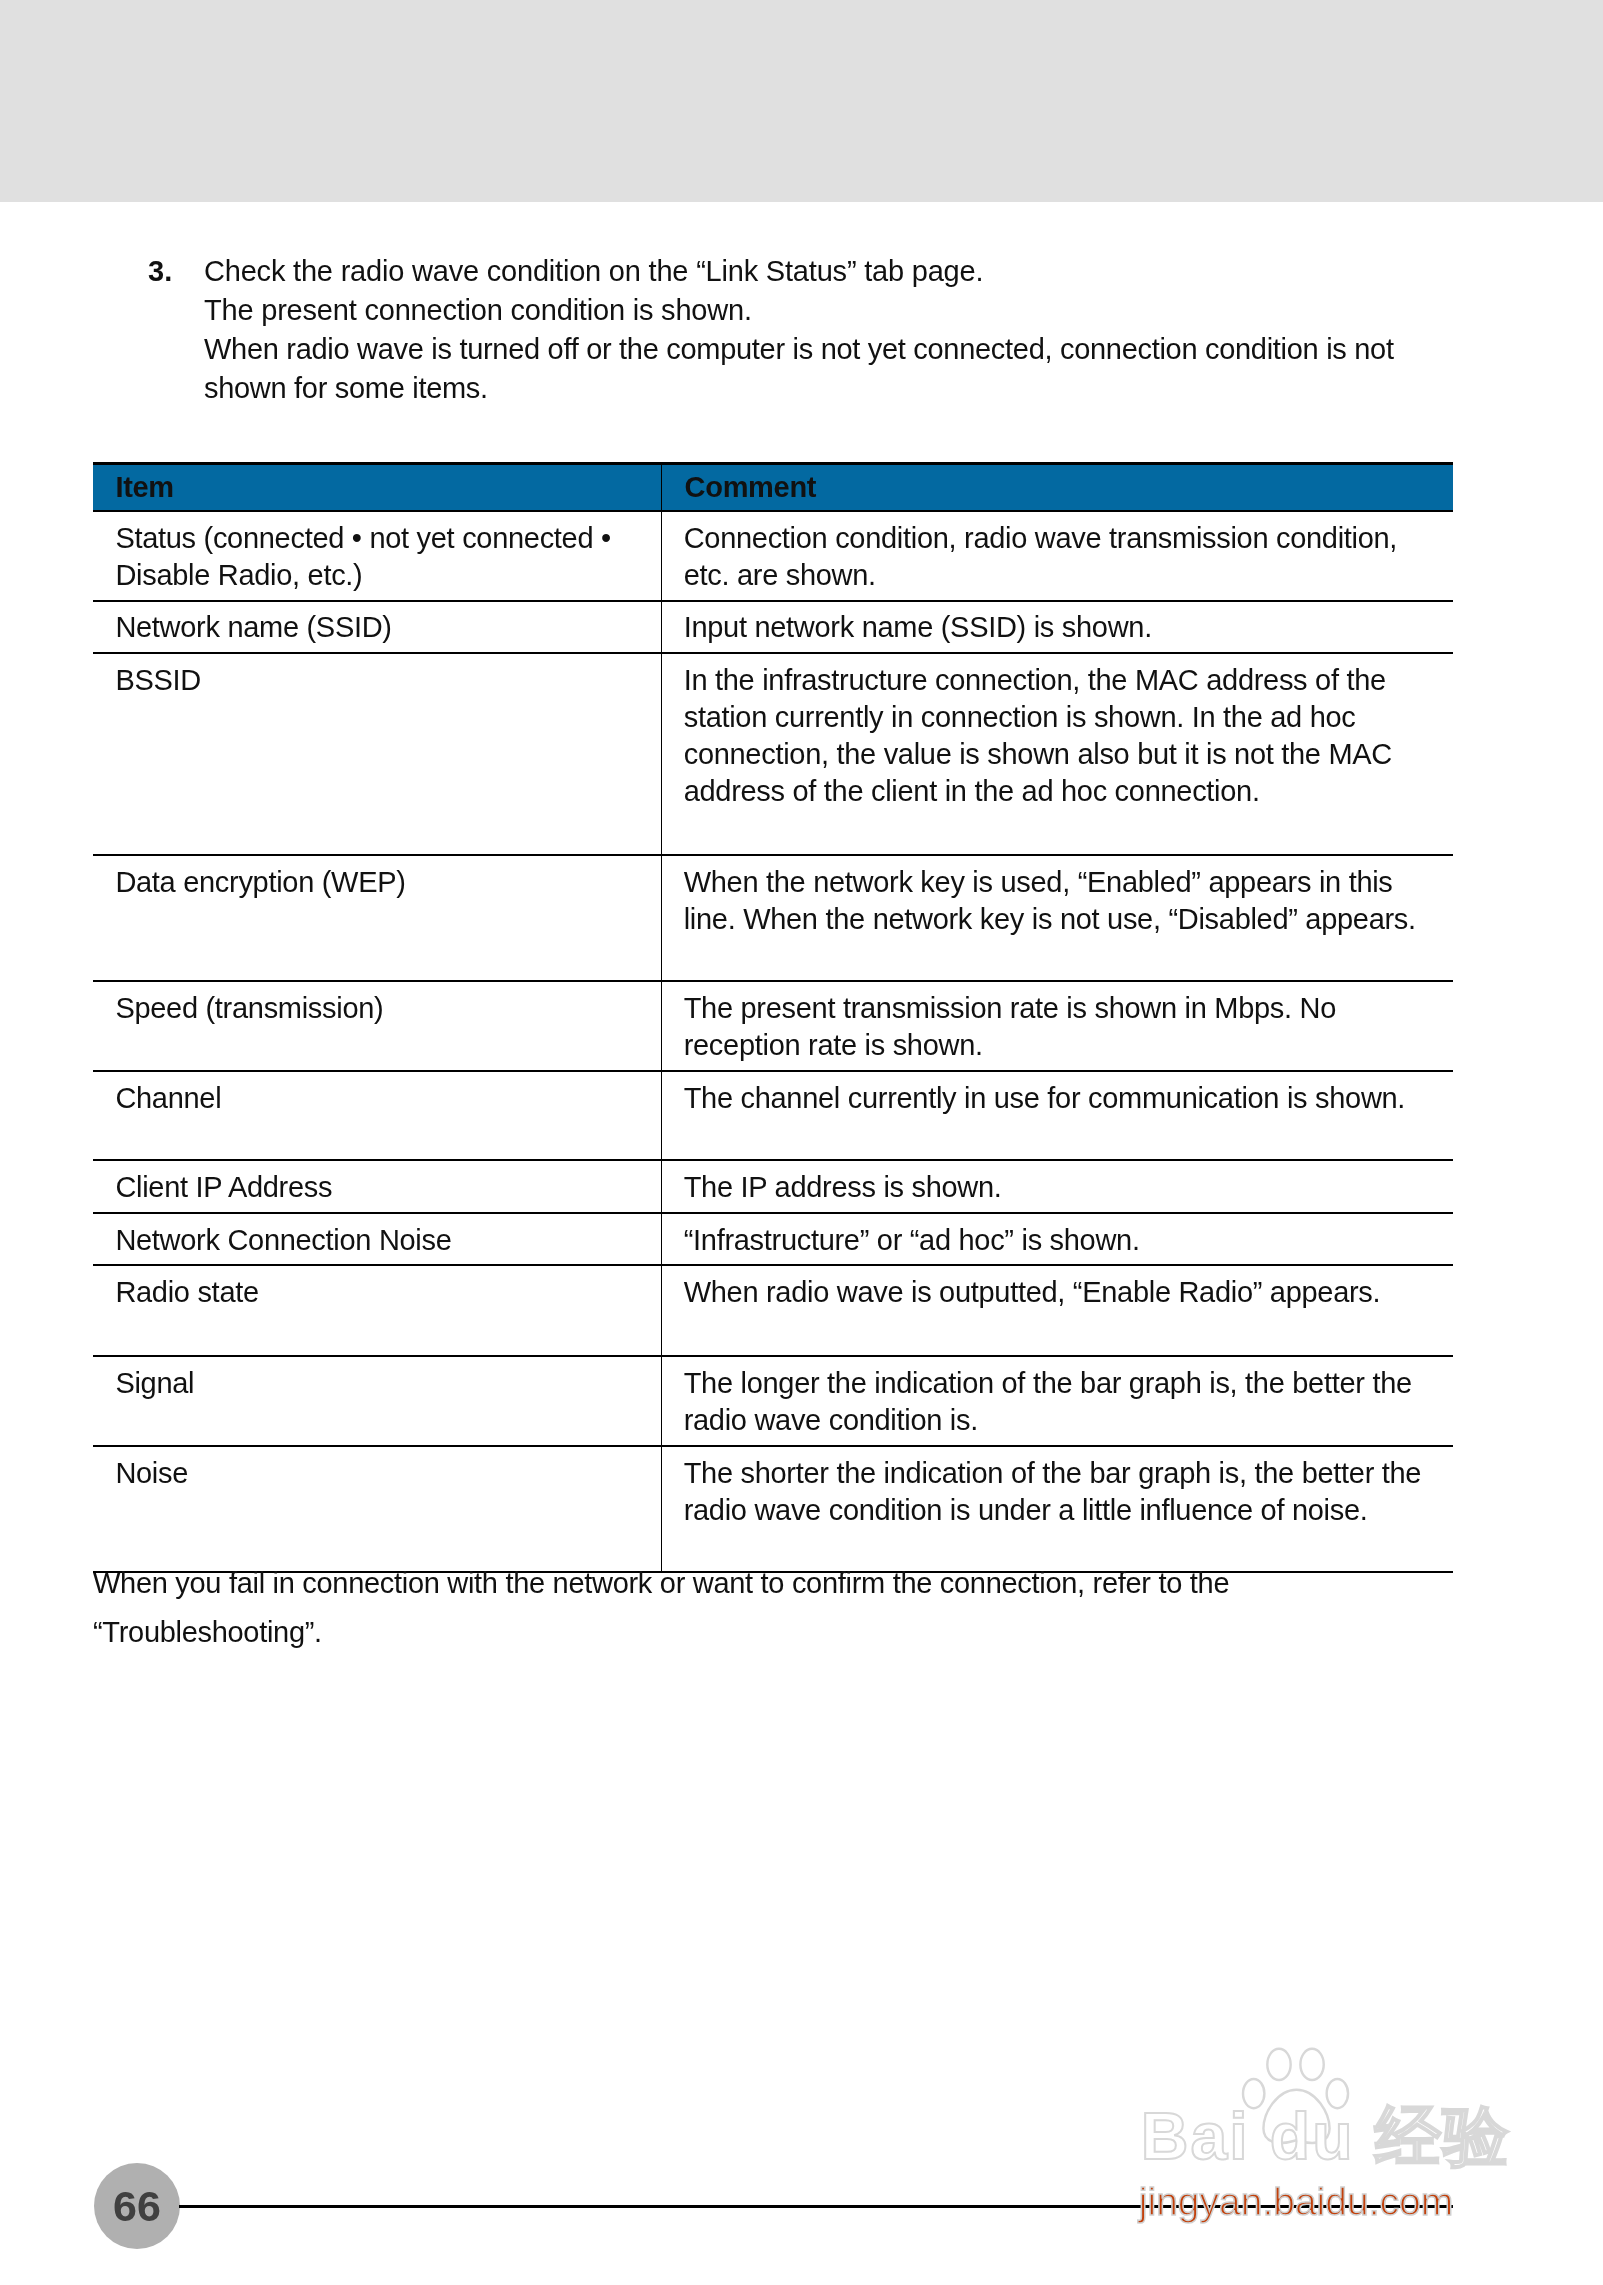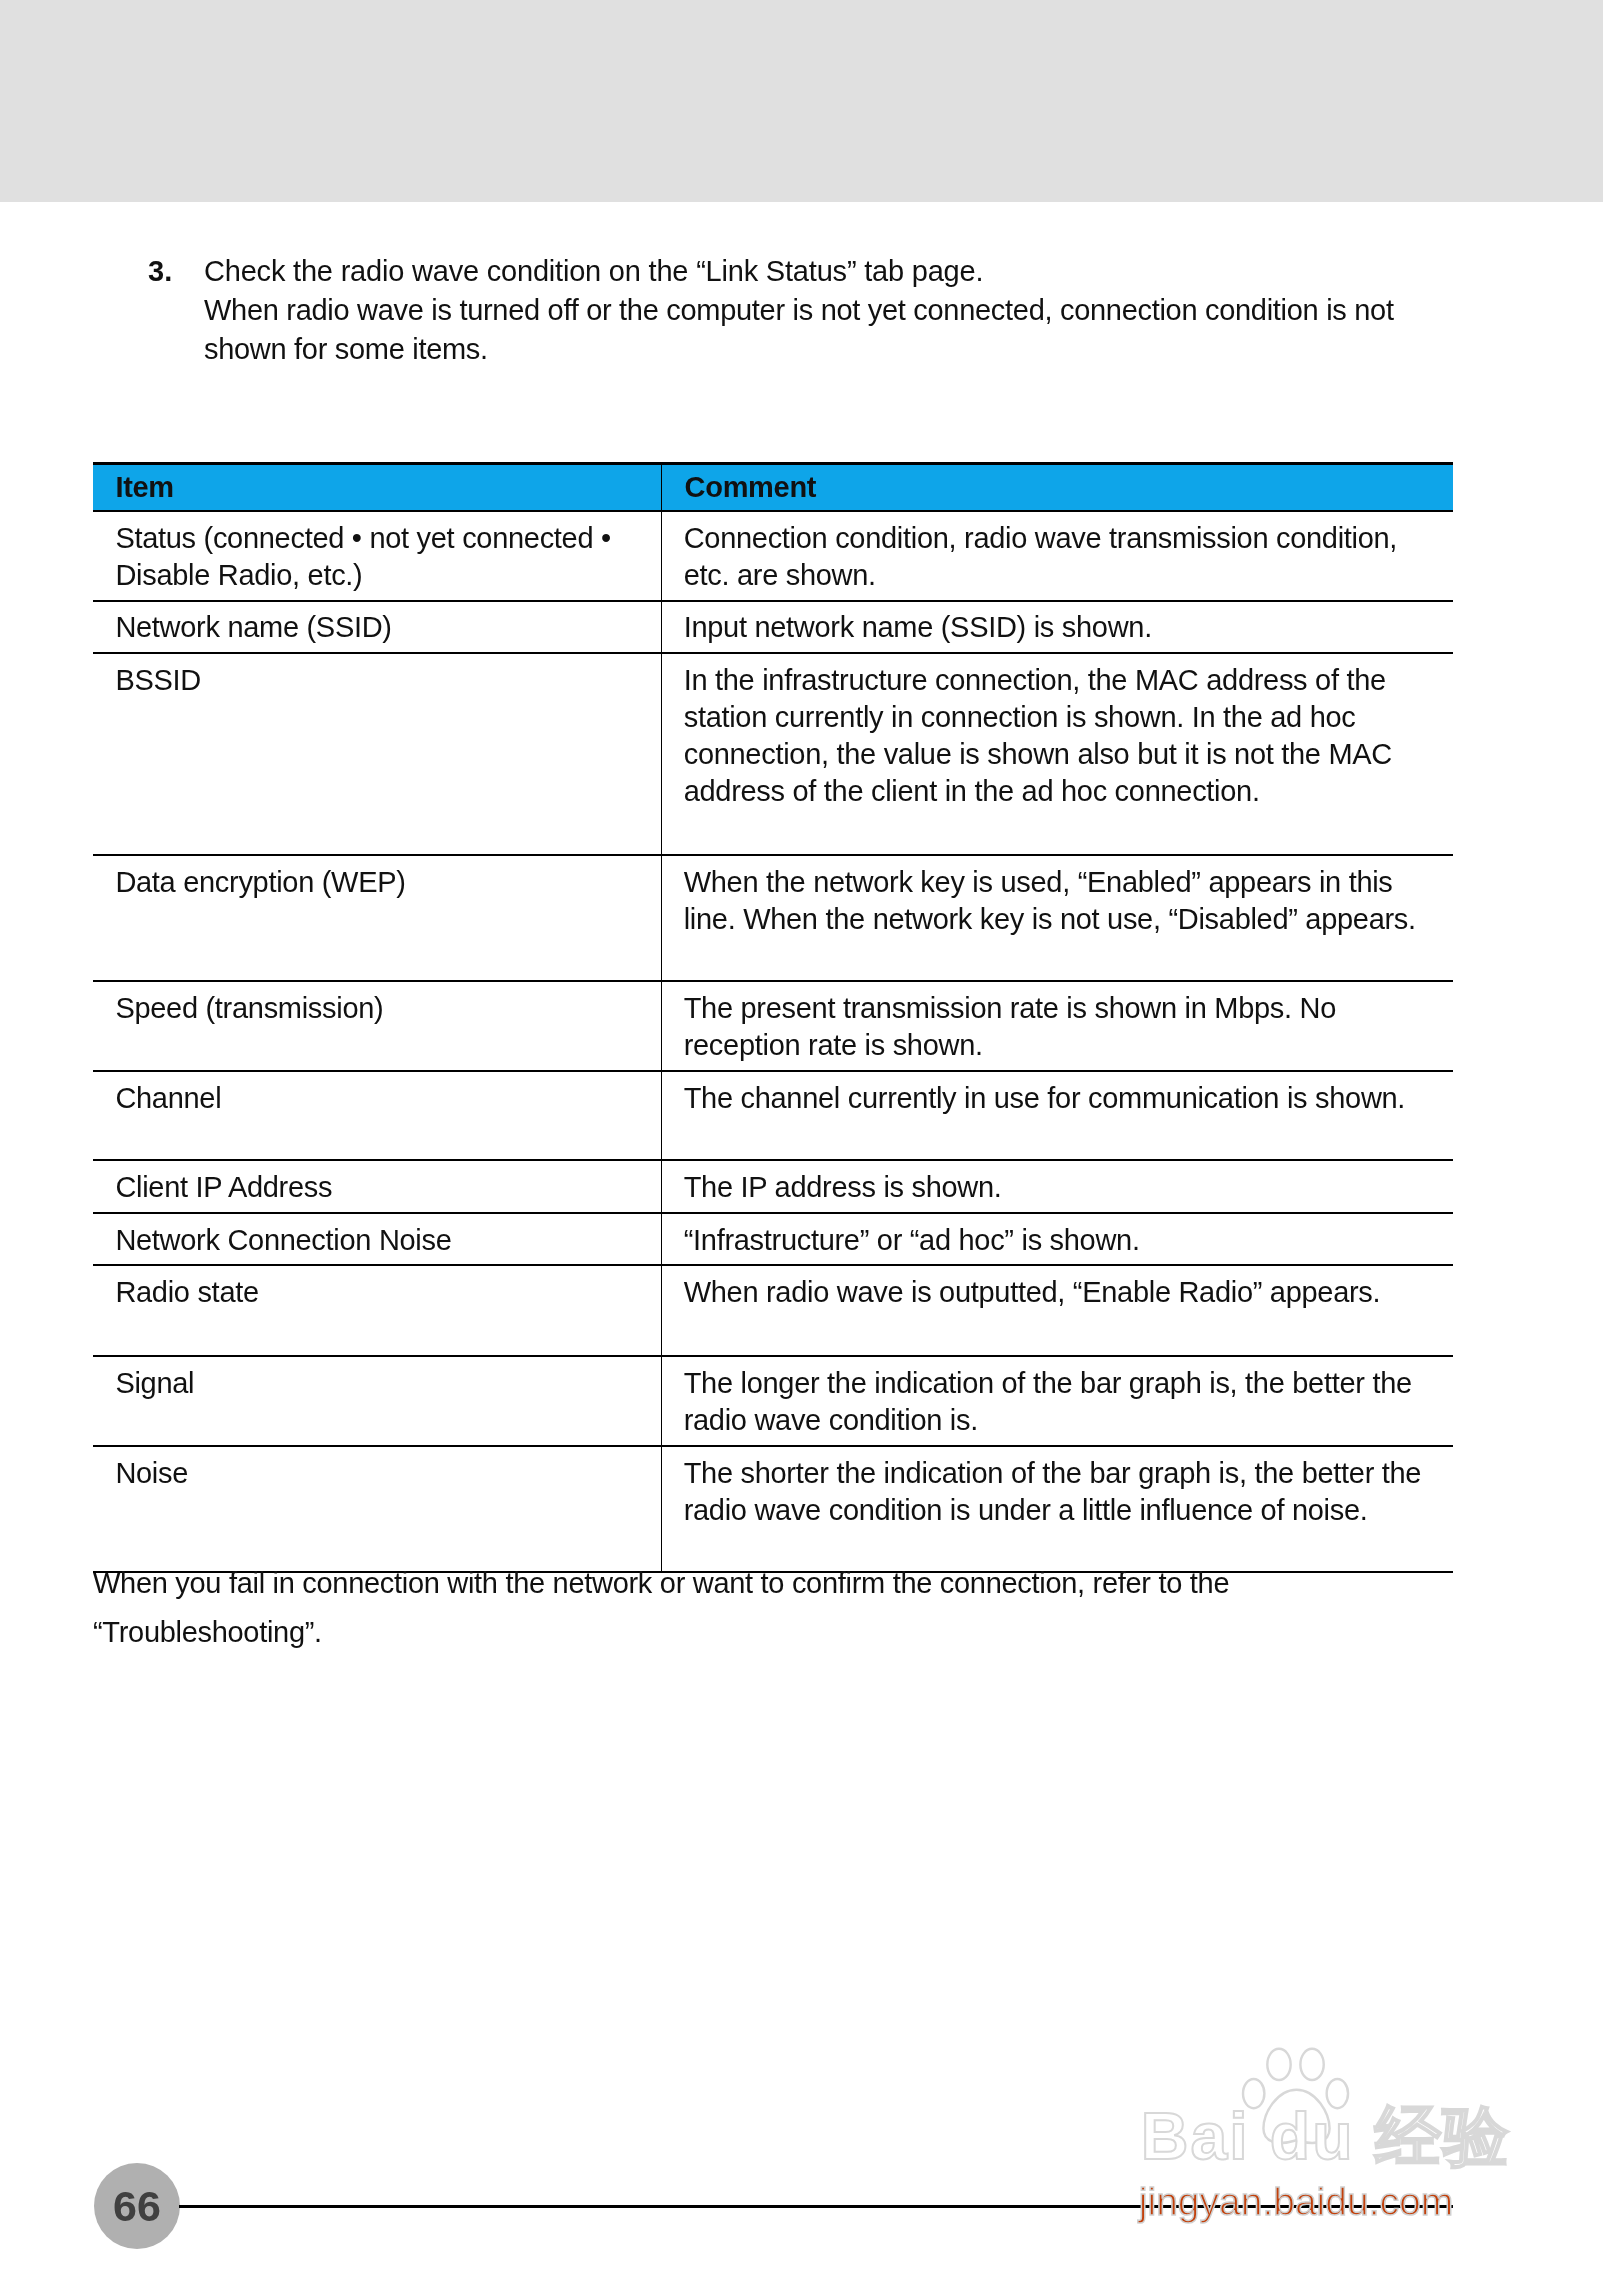--- a/index.html
+++ b/index.html
@@ -36,21 +36,21 @@
     }
     table.items {
       position: absolute; left: 93px; top: 462px;
       width: 1360px;
       border-collapse: collapse;
       border-top: 3.9px solid #000;
       font-size: 29px;
       letter-spacing: -0.3px;
     }
     table.items th {
-      background: #0ea5e9;
+      background: #0369a1;
       text-align: left;
       font-weight: bold;
       height: 45px;
       padding: 0 0 0 22.4px;
       border-bottom: 2.9px solid #000;
       vertical-align: middle;
     }
     table.items td {
       vertical-align: top;
       padding: 7.8px 9.8px 5.9px 22.4px;
@@ -106,20 +106,21 @@
   </style>
 </head>
 <body>
 
 <div class="top-band"></div>
 
 <div class="step">
   <div class="step-num">3.</div>
   <div class="step-body">
     <div class="step-heading">Check the radio wave condition on the “Link Status” tab page.</div>
+    <div class="step-heading">The present connection condition is shown.</div>
     <div class="step-desc">When radio wave is turned off or the computer is not yet connected, connection condition is not shown for some items.</div>
   </div>
 </div>
 
 <table class="items">
   <thead>
     <tr>
       <th class="col-item">Item</th>
       <th class="col-comment">Comment</th>
     </tr>

